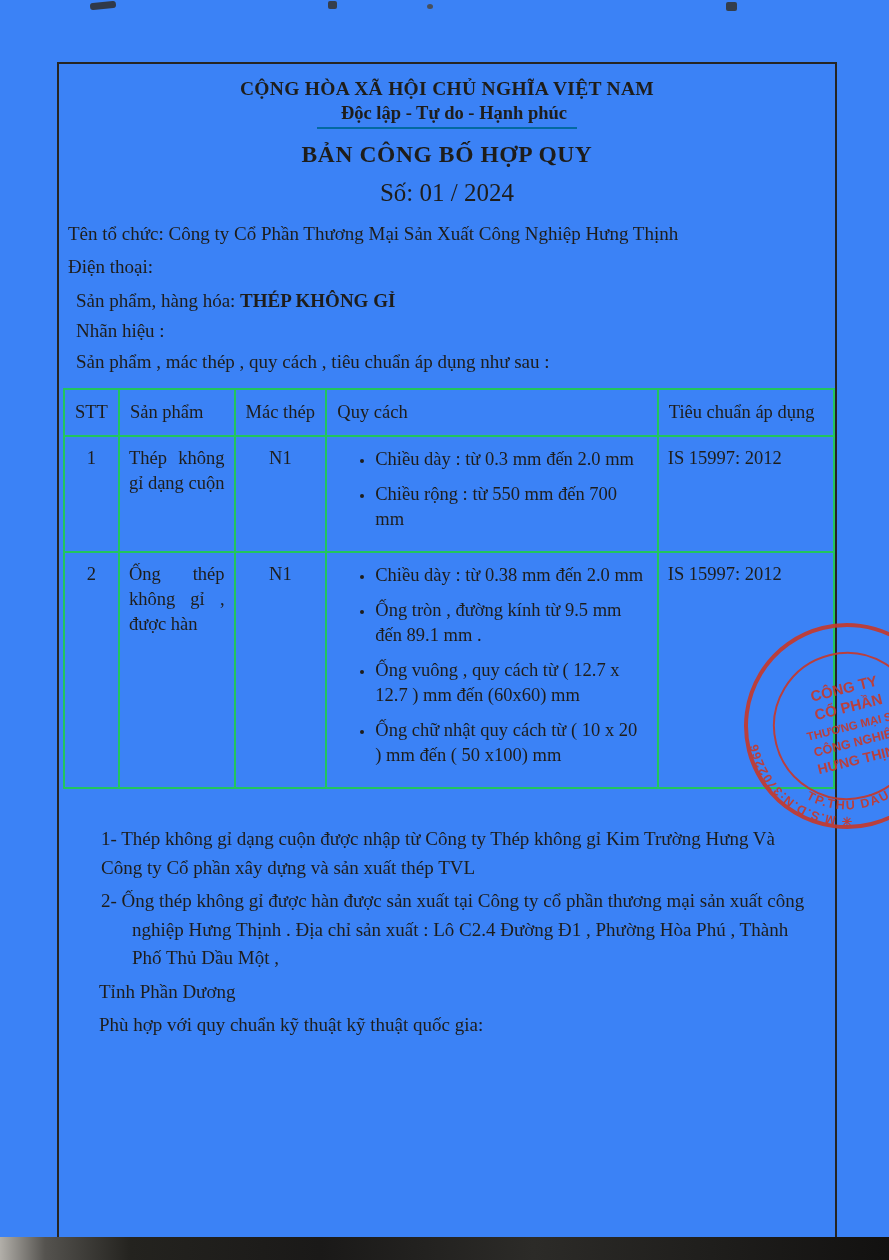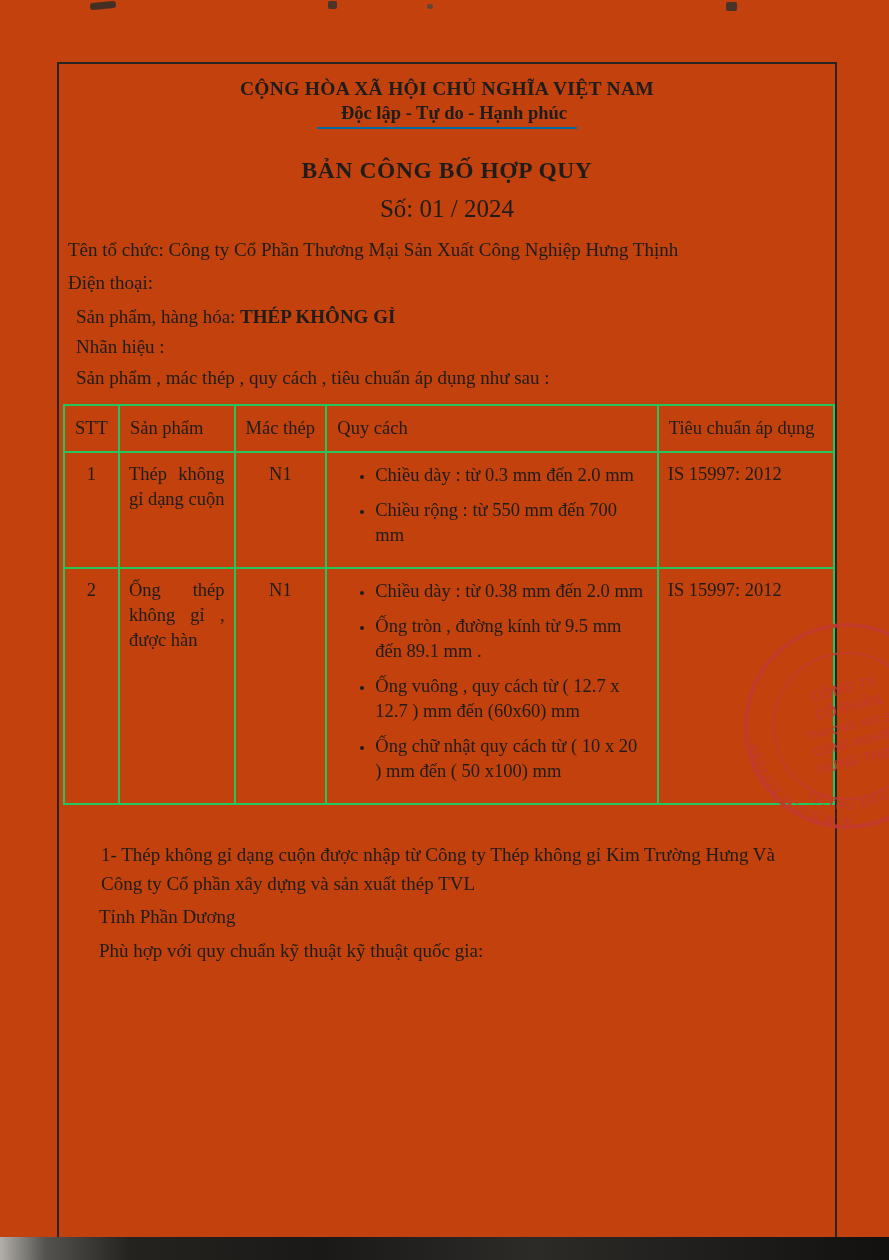--- a/index.html
+++ b/index.html
@@ -6,21 +6,21 @@
   html, body { margin: 0; padding: 0; }
   body {
     width: 889px; height: 1260px;
     background: #f4f2ee;
     font-family: "Liberation Serif", "DejaVu Serif", serif;
     color: #1e1d1b;
   }
   .page {
     position: relative;
     width: 889px; height: 1260px;
-    background: #c2410c;
+    background: #3b82f6;
     overflow: hidden;
   }
   
   .scan-mark { position: absolute; opacity: .85; }
   .mark1 { left: 90px;  top: 2px; width: 26px; height: 7px; background:#2f2d2a; border-radius:3px; transform:rotate(-6deg); }
   .mark2 { left: 328px; top: 1px; width: 9px;  height: 8px; background:#35332f; border-radius:2px; }
   .mark3 { left: 427px; top: 4px; width: 6px;  height: 5px; background:#4a4742; border-radius:50%; }
   .mark4 { left: 726px; top: 2px; width: 11px; height: 9px; background:#33312d; border-radius:2px; }
   .scan-band {
     position: absolute; left: 0; bottom: 0; width: 889px; height: 23px;
@@ -39,21 +39,21 @@
     font-size: 19.5px; font-weight: bold; letter-spacing: .3px;
   }
   .hdr-motto-wrap { margin-top: 3px; }
   .hdr-motto {
     display: inline-block;
     font-size: 18.5px; font-weight: bold;
     border-bottom: 2px solid #0369a1;
     padding: 0 10px 3px 24px;
   }
   .doc-title {
-    margin-top: 28px;
+    margin-top: 12px;
     font-size: 23.5px; font-weight: bold; letter-spacing: .6px;
   }
   .doc-number { margin-top: 11px; font-size: 25px; }
 
   .info { margin: 13px 8px 0 9px; font-size: 19px; }
   .info p { margin: 0; line-height: 28px; }
   .p-phone   { margin-top: 5px !important; }
   .p-product { margin-top: 6px !important; margin-left: 8px !important; }
   .p-brand   { margin-top: 2px !important; margin-left: 8px !important; }
   .p-intro   { margin-top: 3px !important; margin-left: 8px !important; }
@@ -168,20 +168,21 @@
             <li>Ống chữ nhật quy cách từ ( 10 x 20 ) mm đến ( 50 x100) mm</li>
           </ul>
         </td>
         <td>IS 15997: 2012</td>
       </tr>
     </tbody>
       </table>
 
     <div class="notes">
       <p>1-  Thép không gỉ dạng cuộn được nhập từ Công ty Thép không gỉ Kim Trường Hưng Và Công ty Cổ phần xây dựng và sản xuất thép TVL</p>
+      <p class="note2">2-  Ống thép không gỉ được hàn được sản xuất tại Công ty cổ phần thương mại sản xuất công nghiệp Hưng Thịnh . Địa chỉ sản xuất : Lô C2.4 Đường Đ1 , Phường Hòa Phú , Thành Phố Thủ Dầu Một ,</p>
       <p class="region-line">Tỉnh Phần Dương</p>
       <p class="conf-intro">Phù hợp với quy chuẩn kỹ thuật kỹ thuật quốc gia:</p>
     </div>
 
   </div>
 
   <svg class="stamp" width="212" height="212" viewBox="0 0 212 212">
     <defs>
       <path id="arc-left" d="M 106 197 A 91 91 0 0 1 15 106 A 91 91 0 0 1 106 15" fill="none"></path>
       <path id="arc-bottom" d="M 36 151 A 83 83 0 0 0 176 151" fill="none"></path>

